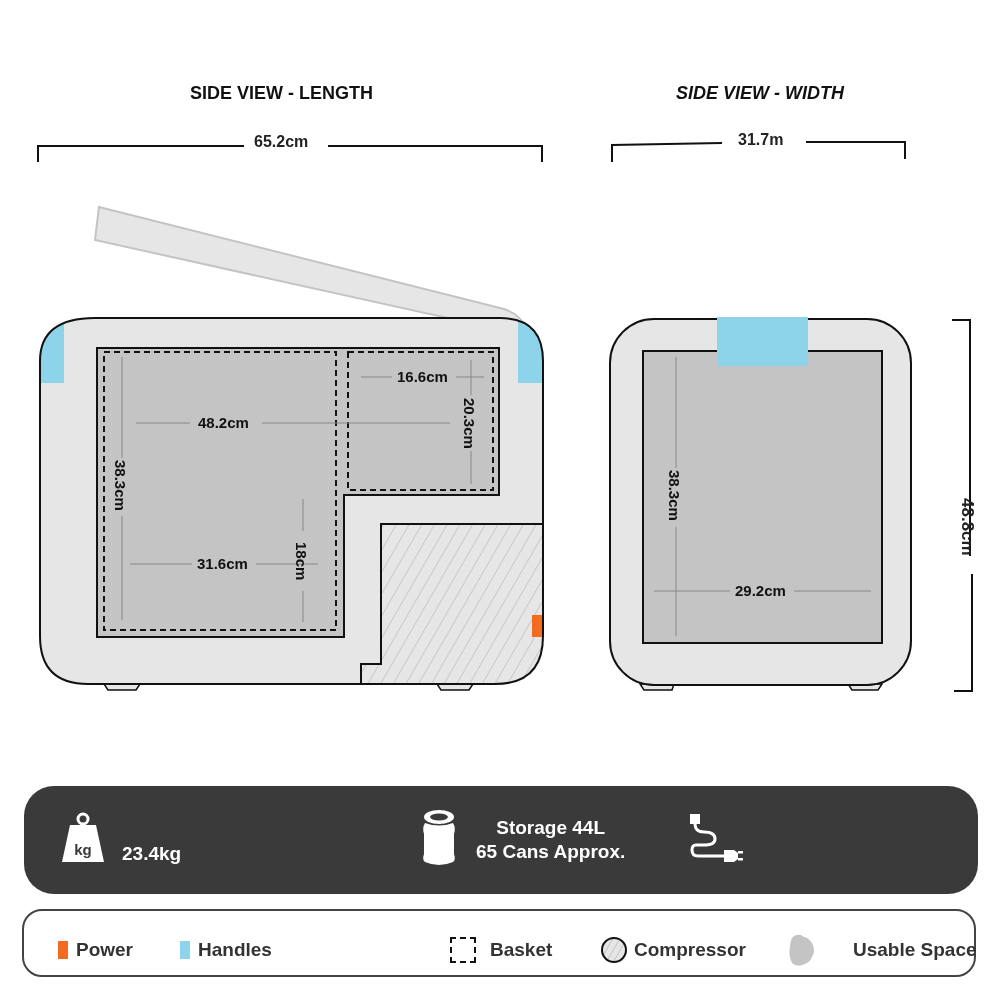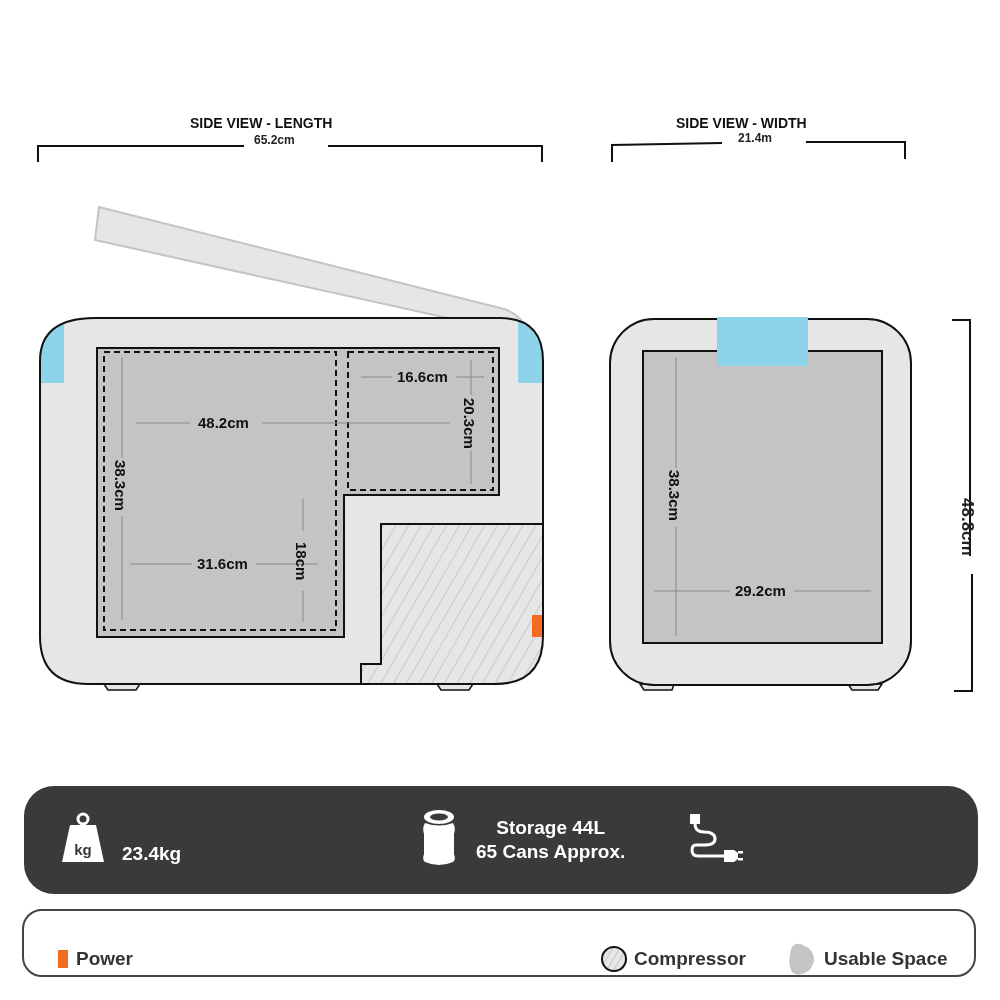--- a/index.html
+++ b/index.html
@@ -1,41 +1,41 @@
 <!DOCTYPE html>
 <html><head>
   <meta charset="utf-8">
   <style>
     html, body { margin:0; padding:0; background:#ffffff; }
     body { width:1000px; height:1000px; position:relative; overflow:hidden;
            font-family:"Liberation Sans", sans-serif; color:#1a1a1a; }
-    .title { position:absolute; font-weight:bold; font-size:14px; color:#111; white-space:nowrap;margin-top:32px; }
-    .dimlabel { position:absolute; font-weight:bold; font-size:12px; color:#222; white-space:nowrap; }
+    .title { position:absolute; font-weight:bold; font-size:18px; color:#111; white-space:nowrap; }
+    .dimlabel { position:absolute; font-weight:bold; font-size:16px; color:#222; white-space:nowrap; }
     svg.diagram { position:absolute; left:0; top:0; }
     .svgtext { font-family:"Liberation Sans", sans-serif; font-weight:bold; font-size:15px; fill:#111; }
     .svgtext-lg { font-family:"Liberation Sans", sans-serif; font-weight:bold; font-size:17px; fill:#222; }
 
     .specbar { position:absolute; left:24px; top:786px; width:954px; height:108px;
                background:#3a3a3a; border-radius:30px; }
     .spec { position:absolute; color:#fff; font-weight:bold; font-size:19px; line-height:24px; text-align:center; white-space:nowrap; }
     .spec-icon { position:absolute; }
 
     .legend { position:absolute; left:22px; top:909px; width:954px; height:68px;
               border:2px solid #444; border-radius:20px; box-sizing:border-box; background:#fff; }
-    .lg-item { position:absolute; top:16px; height:64px; display:flex; align-items:center; }
+    .lg-item { position:absolute; top:7px; height:64px; display:flex; align-items:center; }
     .lg-label { font-weight:bold; font-size:19px; color:#333; margin-left:8px; white-space:nowrap; }
   </style>
 </head>
 <body>
 
 <div class="title" style="left:190px; top:83px;">SIDE VIEW - LENGTH</div>
-<div class="title" style="left:676px; top:83px;">SIDE VIEW - WIDTH</div>
+<div class="title" style="left:676px; top:83px;font-style:italic;">SIDE VIEW - WIDTH</div>
 
 <div class="dimlabel" style="left:254px; top:133px;">65.2cm</div>
-<div class="dimlabel" style="left:738px; top:131px;">21.4m</div>
+<div class="dimlabel" style="left:738px; top:131px;">31.7m</div>
 
 <svg class="diagram" width="1000" height="780" viewBox="0 0 1000 780">
   <defs>
     <pattern id="hatch" patternUnits="userSpaceOnUse" width="11" height="11" patternTransform="rotate(30)">
       <rect width="11" height="11" fill="#e6e6e6"></rect>
       <line x1="0" y1="0" x2="0" y2="11" stroke="#c9c9c9" stroke-width="2"></line>
     </pattern>
     <clipPath id="bodyClip">
       <path d="M95,318 L500,318 Q543,318 543,361 L543,636 Q543,684 495,684 L88,684 Q40,684 40,636 L40,361 Q40,318 95,318 Z"></path>
     </clipPath>
@@ -144,31 +144,39 @@
     <rect x="50" y="39" width="5" height="2.5" fill="#fff"></rect>
     <rect x="50" y="46" width="5" height="2.5" fill="#fff"></rect>
   </svg>
 </div>
 
 <div class="legend">
   <div class="lg-item" style="left:34px;">
     <span style="display:inline-block; width:10px; height:18px; background:#f26b21;"></span>
     <span class="lg-label">Power</span>
   </div>
+  <div class="lg-item" style="left:156px;">
+    <span style="display:inline-block; width:10px; height:18px; background:#8dd4ea;"></span>
+    <span class="lg-label">Handles</span>
+  </div>
+  <div class="lg-item" style="left:426px;">
+    <span style="display:inline-block; width:22px; height:22px; border:2px dashed #111;"></span>
+    <span class="lg-label" style="margin-left:14px;">Basket</span>
+  </div>
   <div class="lg-item" style="left:576px;align-items:center;">
     <svg width="28" height="28" viewBox="0 0 28 28">
       <defs>
         <pattern id="hatch2" patternUnits="userSpaceOnUse" width="6" height="6" patternTransform="rotate(30)">
           <rect width="6" height="6" fill="#e6e6e6"></rect>
           <line x1="0" y1="0" x2="0" y2="6" stroke="#bbb" stroke-width="1.5"></line>
         </pattern>
       </defs>
       <circle cx="14" cy="14" r="12" fill="url(#hatch2)" stroke="#111" stroke-width="2"></circle>
     </svg>
     <span class="lg-label" style="margin-left:6px;">Compressor</span>
   </div>
-  <div class="lg-item" style="left:764px;">
+  <div class="lg-item" style="left:764px;gap:29px;">
     <svg width="28" height="34" viewBox="0 0 28 34">
       <path d="M6,3 Q12,0 16,4 Q20,4 24,10 Q28,18 24,24 Q22,30 14,32 Q8,34 4,30 Q0,22 2,14 Q2,6 6,3 Z" fill="#c4c4c4"></path>
     </svg>
     <span class="lg-label">Usable Space</span>
   </div>
 </div>
 
 </body></html>

